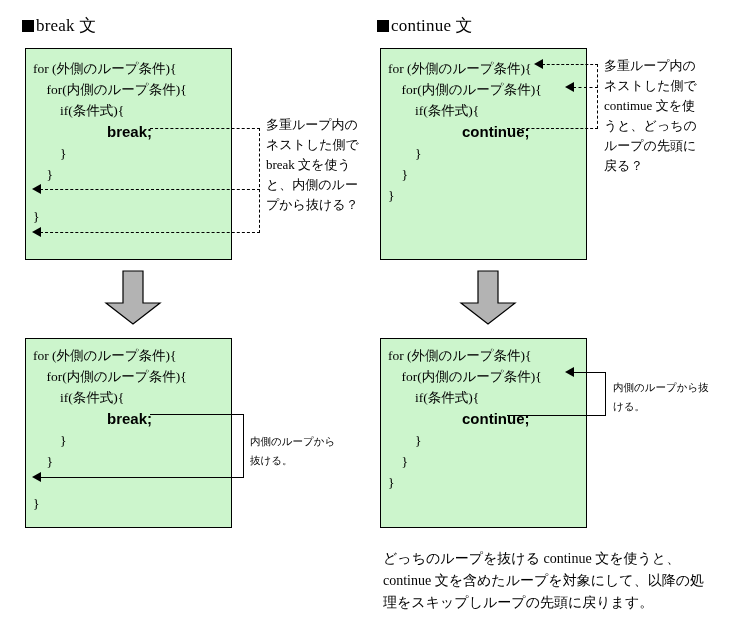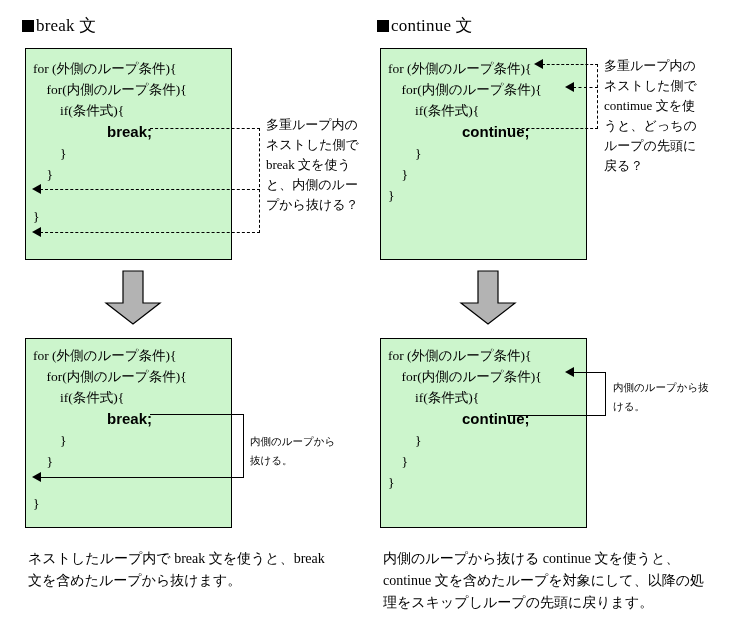--- a/index.html
+++ b/index.html
@@ -155,34 +155,33 @@
 <span></span>
 <span>}</span></div>
 
   <div class="hline" style="left:150px;top:414px;width:94px;"></div>
   <div class="vline" style="left:243px;top:414px;height:63px;"></div>
   <div class="hline" style="left:40px;top:477px;width:204px;"></div>
   <div class="arrowL" style="left:32px;top:472px;"></div>
 
   <div class="note-small" style="left:250px;top:432px;width:90px;">内側のループから抜ける。</div>
 
-  <div class="caption" style="left:28px;top:548px;width:300px;">ネストしたループ内で break 文を使うと、break 文を含めたループから抜けます。</div>
 
   <div class="codebox" style="left:380px;top:338px;width:207px;height:190px;"></div>
 
   <div class="code" style="left:388px;top:345px;"><span>for (外側のループ条件){</span>
 <span>    for(内側のループ条件){</span>
 <span>        if(条件式){</span>
 <b style="margin-left:74px;">continue;</b>
 <span>        }</span>
 <span>    }</span>
 <span>}</span></div>
 
   <div class="hline" style="left:507px;top:415px;width:99px;"></div>
   <div class="vline" style="left:605px;top:372px;height:44px;"></div>
   <div class="hline" style="left:573px;top:372px;width:33px;"></div>
   <div class="arrowL" style="left:565px;top:367px;"></div>
 
   <div class="note-small" style="left:613px;top:378px;width:96px;">内側のループから抜ける。</div>
 
-  <div class="caption" style="left:383px;top:548px;width:334px;">内側のループから抜ける continue 文を使うと、continue 文を含めたループを対象にして、以降の処理をスキップしループの先頭に戻ります。</div>
+  <div class="caption" style="left:383px;top:548px;width:334px;">どっちのループを抜ける continue 文を使うと、continue 文を含めたループを対象にして、以降の処理をスキップしループの先頭に戻ります。</div>
 
 </div>
 
 </body></html>

